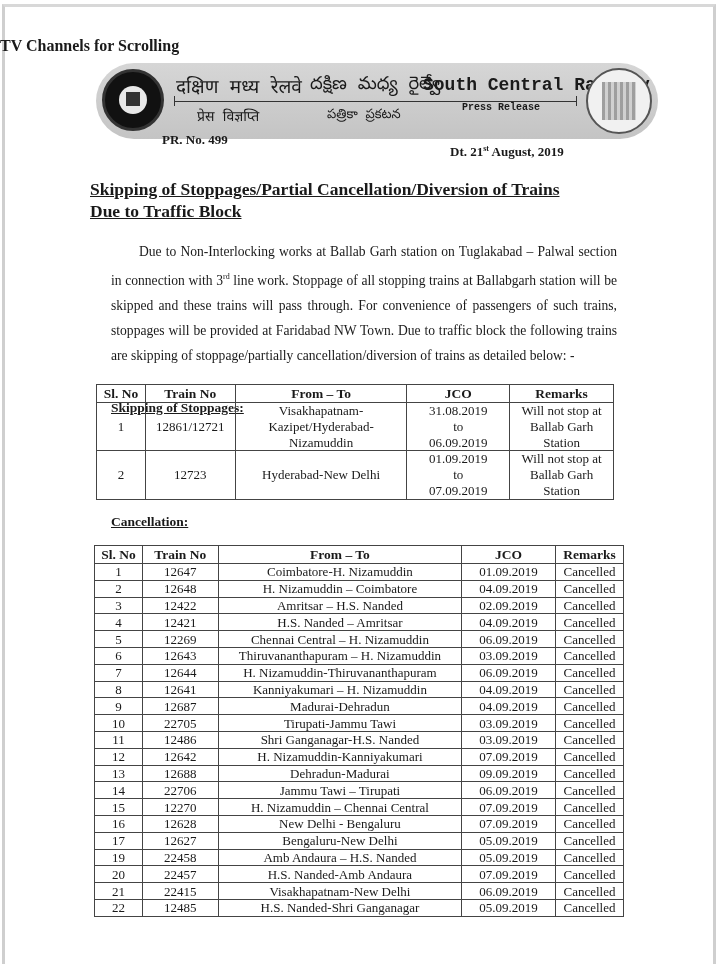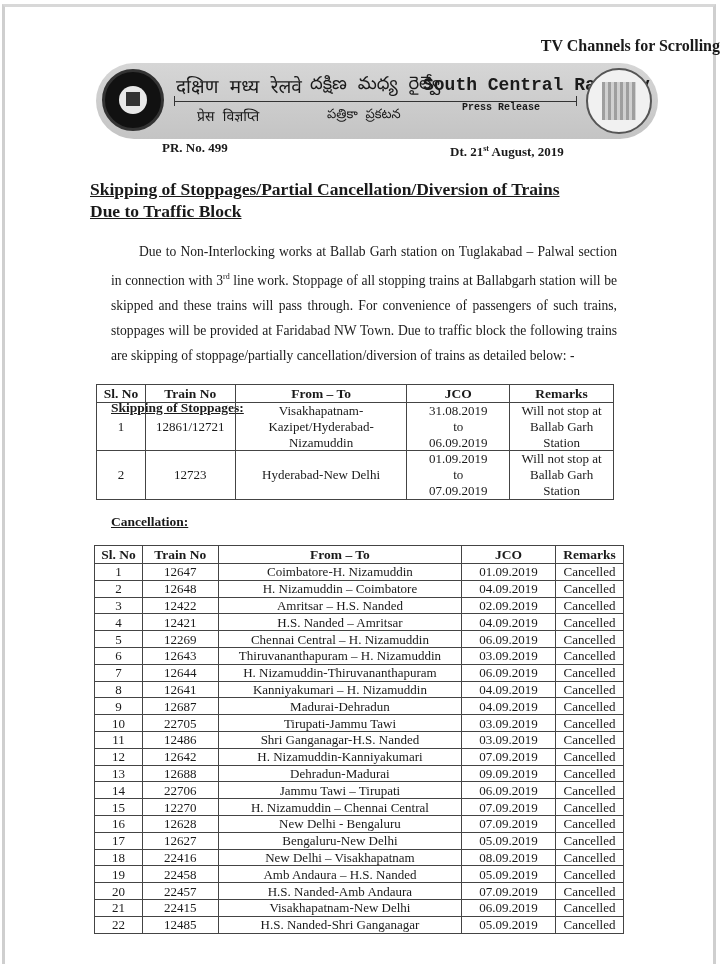--- a/index.html
+++ b/index.html
@@ -6,21 +6,21 @@
   body {
     width: 720px; height: 964px; background: #ffffff; position: relative; overflow: hidden;
     font-family: "Liberation Serif", "DejaVu Serif", serif; color: #1a1a1a;
   }
   .frame {
     position: absolute; left: 2px; top: 4px; width: 714px; height: 962px;
     border-left: 3px solid #cfcfcf; border-top: 3px solid #d8d8d8; border-right: 3px solid #cfcfcf;
     box-sizing: border-box;
   }
   .tv-title {
-    position: absolute; left: 0; width: 720px; top: 37px; text-align: right;
+    position: absolute; left: 0; width: 720px; top: 37px; text-align: left;
     font-weight: bold; font-size: 16px;
   }
   .banner {
     position: absolute; left: 96px; top: 63px; width: 562px; height: 76px;
     background: linear-gradient(#d6d6d6, #c4c4c4); border-radius: 38px;
   }
   .logo {
     position: absolute; border-radius: 50%; box-sizing: border-box;
   }
   .logo-left {
@@ -45,21 +45,21 @@
   }
   .b-text { position: absolute; font-family: Liberation Mono, monospace; color: #1a1a1a; white-space: nowrap; }
   .hi1 { left: 80px; top: 10px; font-size: 19px; }
   .te1 { left: 214px; top: 10px; font-size: 18px; }
   .en1 { left: 327px; top: 12px; font-size: 18px; font-weight: bold; }
   .hi2 { left: 101px; top: 43px; font-size: 14px; }
   .te2 { left: 231px; top: 44px; font-size: 13px; }
   .en2 { left: 366px; top: 39px; font-size: 10px; font-weight: bold; text-align: center; }
   .b-rule { position: absolute; left: 78px; width: 402px; top: 38px; height: 1px; background: #333; }
   .b-tick { position: absolute; top: 33px; width: 1px; height: 10px; background: #333; }
-  .pr-no { position: absolute; left: 162px; top: 140px; font-weight: bold; font-size: 13px; }
+  .pr-no { position: absolute; left: 162px; top: 132px; font-weight: bold; font-size: 13px; }
   .pr-date { position: absolute; left: 450px; top: 144px; font-weight: bold; font-size: 13px; }
   .pr-date sup { font-size: 8px; }
   .heading {
     position: absolute; left: 90px; width: 540px; top: 178px; text-align: left;
     font-weight: bold; font-size: 17.5px; line-height: 22px; text-decoration: underline;
   }
   .para {
     position: absolute; left: 111px; width: 506px; top: 239px;
     font-size: 13.6px; line-height: 25px; text-align: justify; text-indent: 28px;
   }
@@ -305,27 +305,20 @@
         <td>Cancelled</td>
       </tr>
       <tr>
         <td>17</td>
         <td>12627</td>
         <td>Bengaluru-New Delhi</td>
         <td>05.09.2019</td>
         <td>Cancelled</td>
       </tr>
       <tr>
-        <td>18</td>
-        <td>22416</td>
-        <td>New Delhi – Visakhapatnam</td>
-        <td>08.09.2019</td>
-        <td>Cancelled</td>
-      </tr>
-      <tr>
         <td>19</td>
         <td>22458</td>
         <td>Amb Andaura – H.S. Nanded</td>
         <td>05.09.2019</td>
         <td>Cancelled</td>
       </tr>
       <tr>
         <td>20</td>
         <td>22457</td>
         <td>H.S. Nanded-Amb Andaura</td>

